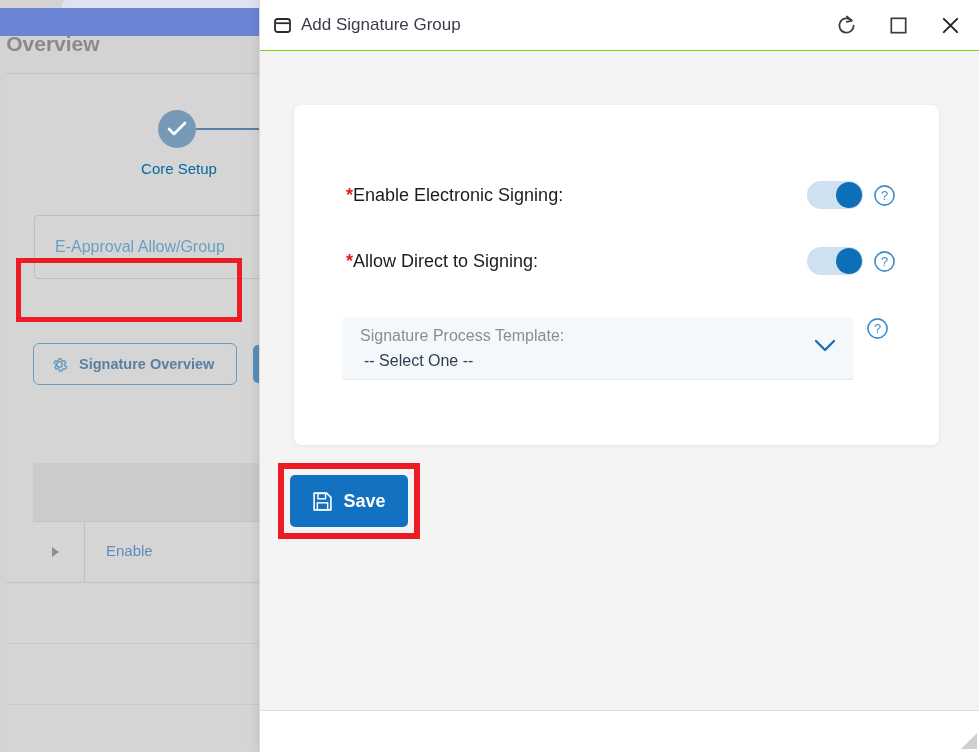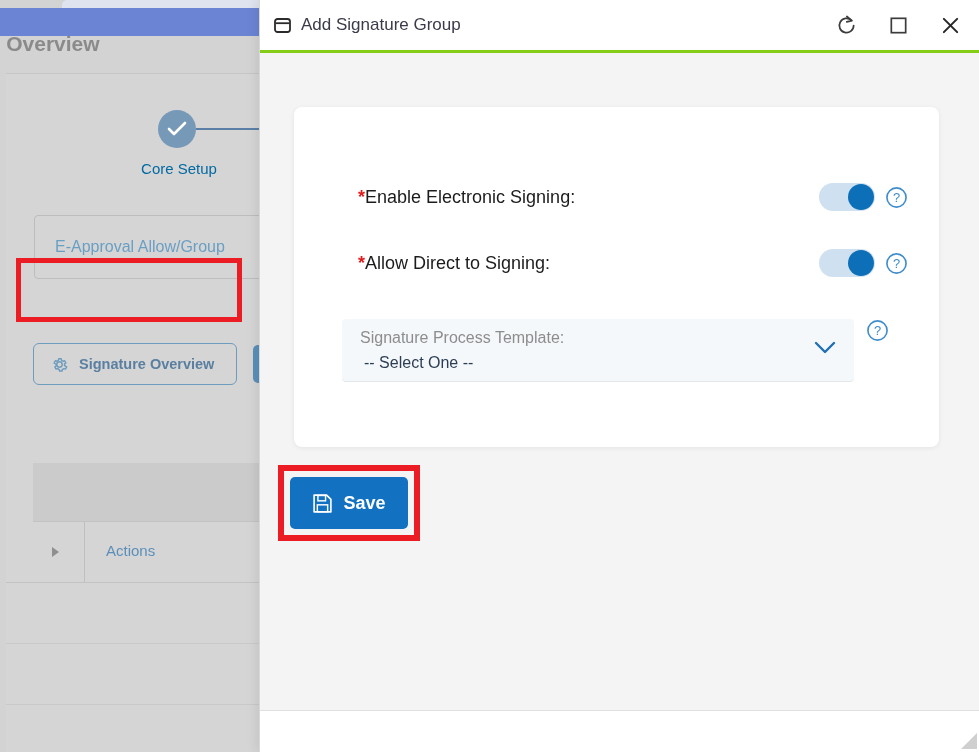--- a/index.html
+++ b/index.html
@@ -119,21 +119,21 @@
   
   #dialog {
     position: absolute; left: 259px; top: 0; width: 720px; height: 752px;
     background: #ffffff;
     border-left: 1px solid #d8d8d8;
     box-shadow: -3px 0 10px rgba(0,0,0,0.08);
     display: flex; flex-direction: column;
   }
   #dialog-titlebar {
     position: relative; height: 50px; flex: 0 0 50px;
-    background: #ffffff; border-bottom: 3px solid #84cc16;
+    background: #ffffff; border-bottom: 1px solid #84cc16;
     display: flex; align-items: center;
   }
   #dialog-app-icon { margin-left: 14px; display: flex; align-items: center; }
   #dialog-title {
     margin-left: 10px; font-size: 17px; color: #3a3a4a;
     white-space: nowrap;
   }
   #window-controls {
     position: absolute; right: 8px; top: 0; height: 50px;
     display: flex; align-items: center; gap: 8px;
@@ -146,21 +146,21 @@
   #dialog-body {
     position: relative; flex: 1 1 auto;
     background: #f4f4f4; overflow: hidden;
   }
   #form-card {
     position: absolute; left: 34px; top: 54px; width: 645px; height: 340px;
     background: #ffffff; border-radius: 8px;
     box-shadow: 0 1px 5px rgba(0,0,0,0.07);
   }
   .field-row {
-    position: absolute; left: 64px; width: 550px; height: 40px;
+    position: absolute; left: 52px; width: 550px; height: 40px;
     display: flex; align-items: center; text-align: center;
   }
   #row-enable { top: 70px; }
   #row-allow   { top: 136px; }
   .field-label {
     font-size: 18px; color: #1c1c1c; white-space: nowrap;
   }
   .req-star { color: #e21b1b; font-weight: bold; }
   .field-control {
     position: absolute; right: 0; display: flex; align-items: center; gap: 10px;
@@ -259,21 +259,21 @@
         <span class="label">Signature Overview</span>
       </div>
       <div id="secondary-btn"></div>
 
       <div id="bg-table">
         <div class="tbl-subrow"></div>
         <div class="tbl-row">
           <div class="cell-toggle">
             <div class="caret"></div>
           </div>
-          <div class="cell-link">Actions</div>
+          <div class="cell-link">Enable</div>
         </div>
         <div class="tbl-filler"></div>
         <div class="tbl-filler"></div>
       </div>
 
     </div>
   </div>
 
   <div id="dialog">
 

